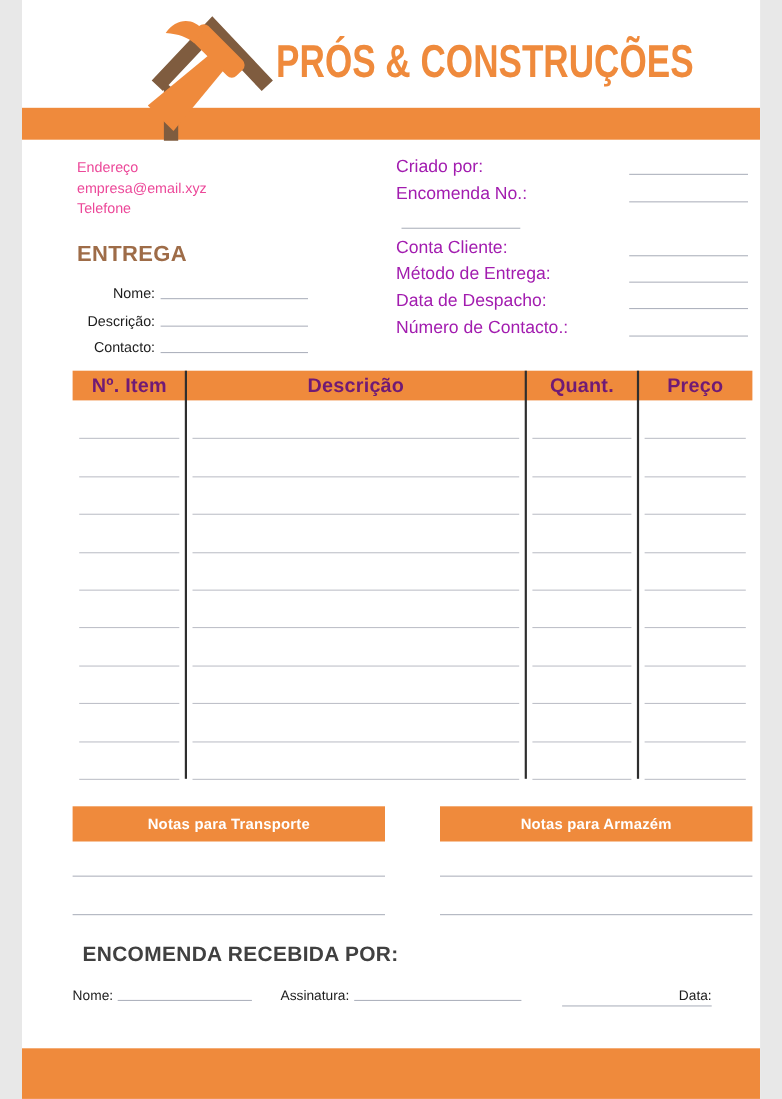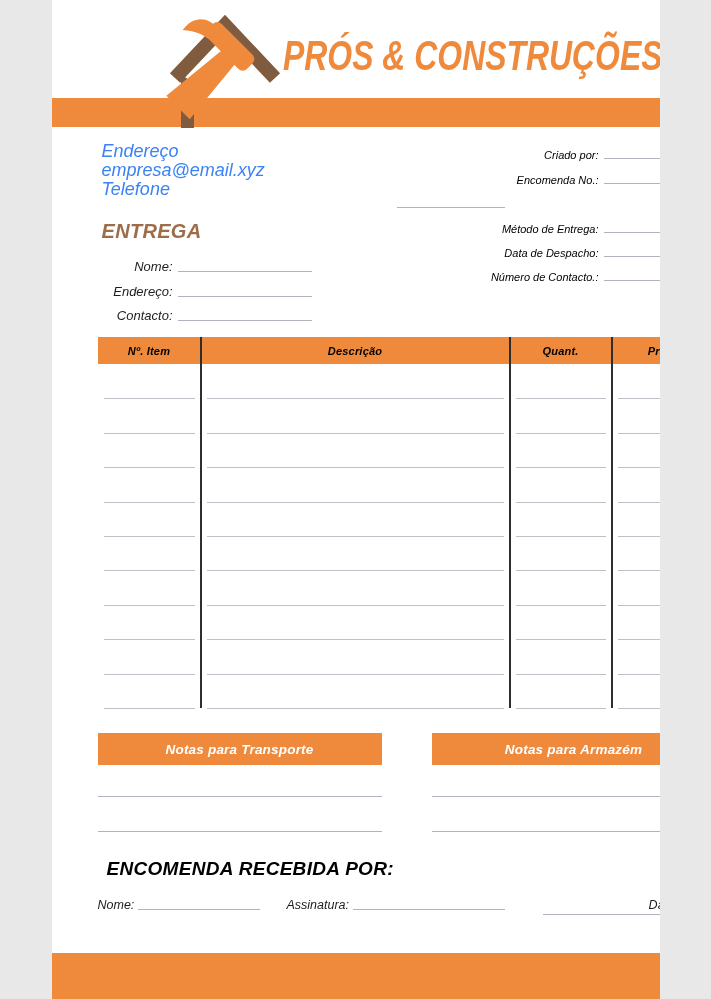--- a/index.html
+++ b/index.html
@@ -1,65 +1,64 @@
 <!DOCTYPE html>
 <html><head>
 <meta charset="utf-8">
 <style>
   html,body{margin:0;padding:0;background:#e8e8e8;}
   .page{
     position:relative;
-    width:608px;height:999px;
+    width:671px;height:999px;
     background:#ffffff;
     font-family:"Liberation Sans", sans-serif;
     color:#222;
     overflow:hidden;
     margin:0 auto;
-    font-style:italic;
   }
   
   .topbar{position:absolute;left:0;top:98px;width:711px;height:29px;background:#EF8A3C;}
   .footerbar{position:absolute;left:0;top:953px;width:711px;height:46px;background:#EF8A3C;}
   .logo{position:absolute;left:116px;top:12px;width:114px;height:120px;z-index:3;}
   .brand-title{
     position:absolute;left:231px;top:33px;z-index:3;
     font-size:42px;font-weight:700;color:#EF8A3C;white-space:nowrap;
     transform:scaleX(0.76);transform-origin:0 50%;letter-spacing:0px;line-height:1.1;
   }
   
-  .company{position:absolute;left:50px;top:142px;font-size:18px;line-height:19px;color:#3b82f6;}
+  .company{position:absolute;left:50px;top:142px;font-size:13px;line-height:19px;color:#ec4899;}
   .meta{position:absolute;left:340px;top:139px;width:320px;}
   .meta-row{display:flex;align-items:flex-end;height:24.4px;}
-  .meta-label{flex:1;text-align:right;font-size:11px;color:#000000;padding-bottom:2px;white-space:nowrap;}
+  .meta-label{flex:1;text-align:left;font-size:16px;color:#a21caf;padding-bottom:2px;white-space:nowrap;}
   .meta-line{width:108px;margin-left:5px;margin-bottom:4px;border-bottom:1.5px solid #AFB3BE;}
   
   .entrega-heading{position:absolute;left:50px;top:220px;font-size:20px;font-weight:700;color:#9E6C48;letter-spacing:.3px;}
   .entrega{position:absolute;left:46px;top:252px;width:214px;}
   .entrega-row{display:flex;align-items:flex-end;height:24.3px;}
   .entrega-label{flex:1;text-align:right;font-size:13px;color:#1d1d1d;padding-bottom:2px;white-space:nowrap;}
   .entrega-line{width:134px;margin-left:5px;margin-bottom:4px;border-bottom:1.5px solid #AFB3BE;}
   
   .items-table{position:absolute;left:46px;top:337px;width:618px;height:371px;}
   .thead{display:grid;grid-template-columns:103px 309px 102px 104px;height:27px;background:#EF8A3C;}
   .thead .hcell{display:flex;align-items:center;justify-content:center;
-    color:#000000;font-weight:700;font-size:11px;letter-spacing:.2px;}
+    color:#701a75;font-weight:700;font-size:18px;letter-spacing:.2px;}
   .tbody{position:absolute;left:0;top:27px;width:618px;}
   .trow{display:grid;grid-template-columns:103px 309px 102px 104px;height:34.4px;}
   .tcell{margin:0 6px;border-bottom:1.5px solid #BFC1C9;height:100%;}
   .vline{position:absolute;top:0;width:2px;height:371px;background:#2e2e2e;}
   .vline.v1{left:102px;} .vline.v2{left:411px;} .vline.v3{left:513px;}
   
   .notes-box{position:absolute;top:733px;width:284px;height:105px;}
   .notes-box.left{left:46px;} .notes-box.right{left:380px;}
   .notes-bar{height:32px;background:#EF8A3C;display:flex;align-items:center;justify-content:center;
     color:#fff;font-weight:700;font-size:13.5px;letter-spacing:.2px;}
   .notes-line{position:absolute;left:0;width:100%;border-bottom:1.5px solid #AFB3BE;}
   .notes-line.n1{top:63px;} .notes-line.n2{top:98px;}
   
-  .received-heading{position:absolute;left:55px;top:858px;font-size:19px;font-weight:700;color:#000000;letter-spacing:.3px;}
+  .received-heading{position:absolute;left:55px;top:858px;font-size:19px;font-weight:700;color:#404040;letter-spacing:.3px;}
   .sig-group{position:absolute;top:898px;display:flex;align-items:flex-end;}
   .sig-label{font-size:12.5px;color:#1d1d1d;padding-bottom:2px;white-space:nowrap;}
   .sig-line{margin-left:4px;margin-bottom:4px;border-bottom:1.5px solid #AFB3BE;}
   .sig-group.g1{left:46px;} .sig-group.g1 .sig-line{width:122px;}
   .sig-group.g2{left:235px;} .sig-group.g2 .sig-line{width:152px;}
   .sig-group.g3{left:487px;flex-direction:column;} .sig-group.g3 .sig-line{width:136px;}
 </style>
 </head>
 <body>
 
@@ -93,20 +92,24 @@
 
       <div class="meta-row">
         <span class="meta-label">Encomenda No.:</span>
         <span class="meta-line"></span>
       </div>
 
       <div class="meta-row">
         <span class="meta-line"></span>
       </div>
 
+      <div class="meta-row">
+        <span class="meta-label">Conta Cliente:</span>
+        <span class="meta-line"></span>
+      </div>
 
       <div class="meta-row">
         <span class="meta-label">Método de Entrega:</span>
         <span class="meta-line"></span>
       </div>
 
       <div class="meta-row">
         <span class="meta-label">Data de Despacho:</span>
         <span class="meta-line"></span>
       </div>
@@ -120,21 +123,21 @@
 
   <div class="entrega-heading">ENTREGA</div>
   <div class="entrega">
 
       <div class="entrega-row">
         <span class="entrega-label">Nome:</span>
         <span class="entrega-line"></span>
       </div>
 
       <div class="entrega-row">
-        <span class="entrega-label">Endereço:</span>
+        <span class="entrega-label">Descrição:</span>
         <span class="entrega-line"></span>
       </div>
 
       <div class="entrega-row">
         <span class="entrega-label">Contacto:</span>
         <span class="entrega-line"></span>
       </div>
     </div>
 
   <div class="items-table">

